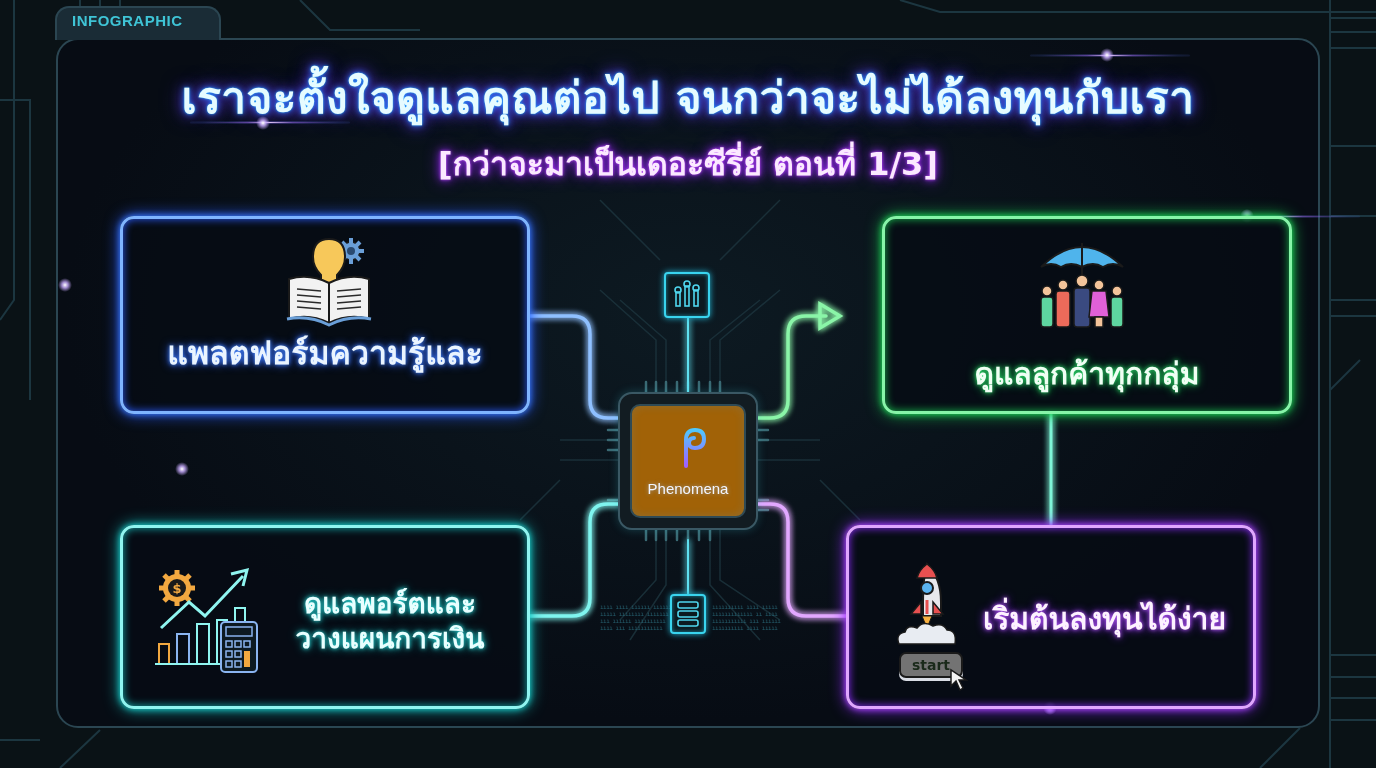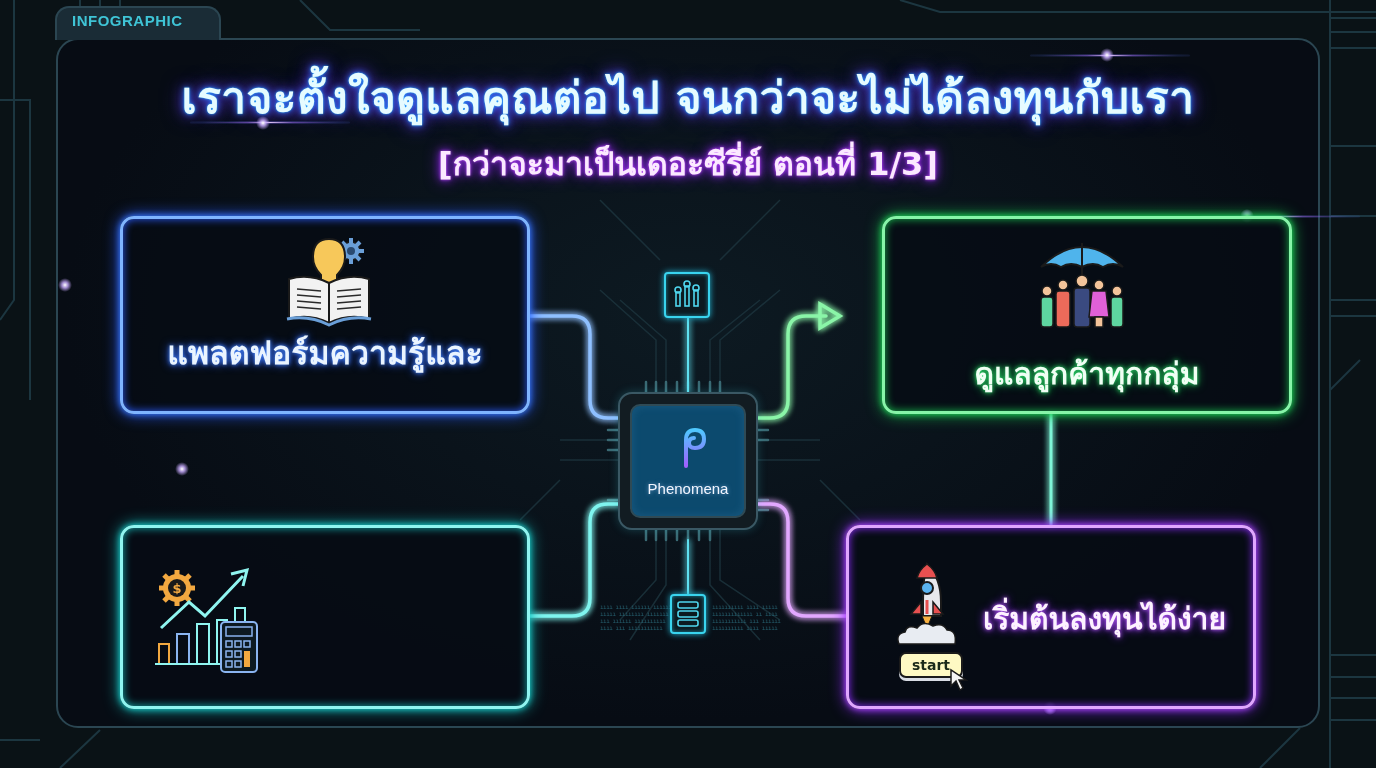--- a/index.html
+++ b/index.html
@@ -68,21 +68,21 @@
   .icon-box { position: absolute; }
 
   
   .chip {
     position: absolute; left: 618px; top: 392px; width: 140px; height: 138px;
     border: 2px solid #3a5864; border-radius: 14px; background: #121c22;
     box-shadow: 0 0 10px rgba(60,200,220,0.25);
   }
   .chip-inner {
     position: absolute; left: 10px; top: 10px; right: 10px; bottom: 10px;
-    border: 2px solid #2f4a55; border-radius: 10px; background: #0c4a6e;
+    border: 2px solid #2f4a55; border-radius: 10px; background: #a16207;
     box-shadow: inset 0 0 10px rgba(80,160,220,0.2);
   }
   .chip-label {
     position: absolute; left: 0; right: 0; top: 74px; text-align: center;
     color: #f2f6ff; font-size: 15px; font-family: "Liberation Sans", sans-serif;
     text-shadow: 0 0 4px rgba(160,200,255,0.6);
   }
 
   .node { position: absolute; border: 2px solid #39d4ee; border-radius: 4px; background: #0c1a20;
     box-shadow: 0 0 6px #23b8d8, inset 0 0 4px #1a8aa0; }
@@ -349,36 +349,40 @@
       <rect x="71" y="77" width="6" height="6"></rect>
         <rect x="80" y="77" width="6" height="6"></rect>
         <rect x="89" y="77" width="6" height="6"></rect>
       <rect x="71" y="87" width="6" height="6"></rect>
         <rect x="80" y="87" width="6" height="6"></rect>
       <rect x="71" y="97" width="6" height="6"></rect>
         <rect x="80" y="97" width="6" height="6"></rect>
     </g>
     <rect x="89" y="87" width="6" height="16" fill="#f2a840"></rect>
   </svg>
+  <div class="card-text ct-cyan">
+    <div>ดูแลพอร์ตและ</div>
+    <div>วางแผนการเงิน</div>
+  </div>
 </div>
 
 <div class="card card-purple">
   <svg class="icon-box" style="left:44px;top:34px;" width="74" height="86" viewBox="0 0 74 86">
 
     <path d="M30 2 Q44 16 44 40 V54 H26 V40 Q26 16 30 2 Z" fill="#e8e8ec" stroke="#1a1a1a" stroke-width="2" transform="translate(4,0)"></path>
     <path d="M34 2 Q26 8 24 16 H44 Q42 8 34 2 Z" fill="#e85050" stroke="#1a1a1a" stroke-width="1.5"></path>
     <circle cx="34" cy="26" r="6" fill="#5ab4f0" stroke="#1a1a1a" stroke-width="2"></circle>
     <path d="M28 40 L18 52 L28 52 Z" fill="#e85050" stroke="#1a1a1a" stroke-width="1.5"></path>
     <path d="M40 40 L50 52 L40 52 Z" fill="#e85050" stroke="#1a1a1a" stroke-width="1.5"></path>
     <line x1="34" y1="38" x2="34" y2="52" stroke="#e85050" stroke-width="3"></line>
     <path d="M29 54 L34 66 L39 54 Z" fill="#f7b040" stroke="#1a1a1a" stroke-width="1"></path>
 
     <path d="M6 82 Q2 72 12 70 Q14 62 24 66 Q30 58 40 64 Q50 60 54 68 Q64 68 62 82 Z" fill="#e8ecf2" stroke="#1a1a1a" stroke-width="1.5"></path>
   </svg>
-  <div style="position:absolute;left:50px;top:124px;width:64px;height:26px;border-radius:7px;background:#fef9c3;border:2px solid #1a1a1a;box-shadow:0 3px 0 #d8dce4;text-align:center;font-family:'DejaVu Sans',sans-serif;font-size:14px;font-weight:bold;line-height:22px;color:#1a2a1a;">
+  <div style="position:absolute;left:50px;top:124px;width:64px;height:26px;border-radius:7px;background:#737373;border:2px solid #1a1a1a;box-shadow:0 3px 0 #d8dce4;text-align:center;font-family:'DejaVu Sans',sans-serif;font-size:14px;font-weight:bold;line-height:22px;color:#1a2a1a;">
     <span>start</span>
   </div>
   <svg style="position:absolute;left:100px;top:140px;" width="22" height="24" viewBox="0 0 22 24">
     <path d="M2 2 L2 18 L7 13 L11 22 L14 20 L10 12 L17 12 Z" fill="#f4f4f4" stroke="#1a1a1a" stroke-width="1.5"></path>
   </svg>
   <div class="card-text ct-purple">
     <div>เริ่มต้นลงทุนได้ง่าย</div>
   </div>
 </div>
 

